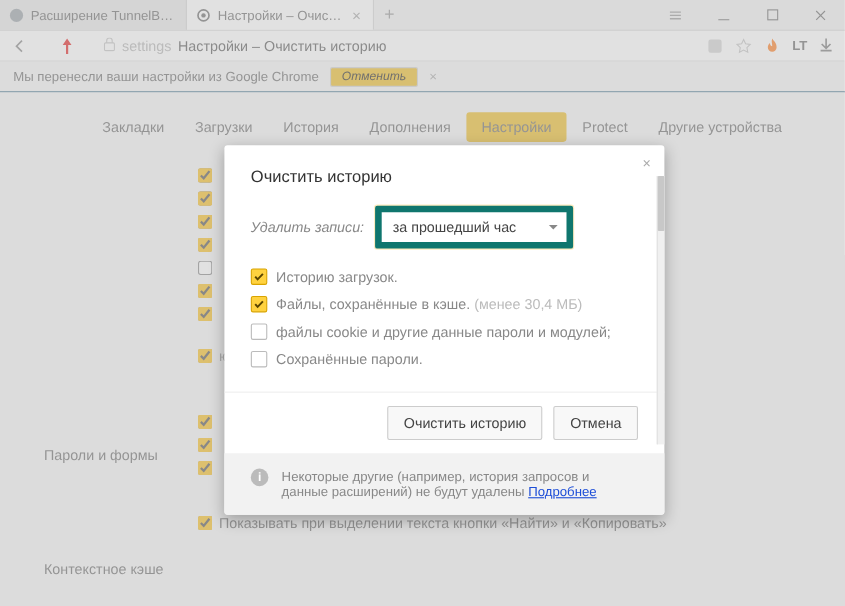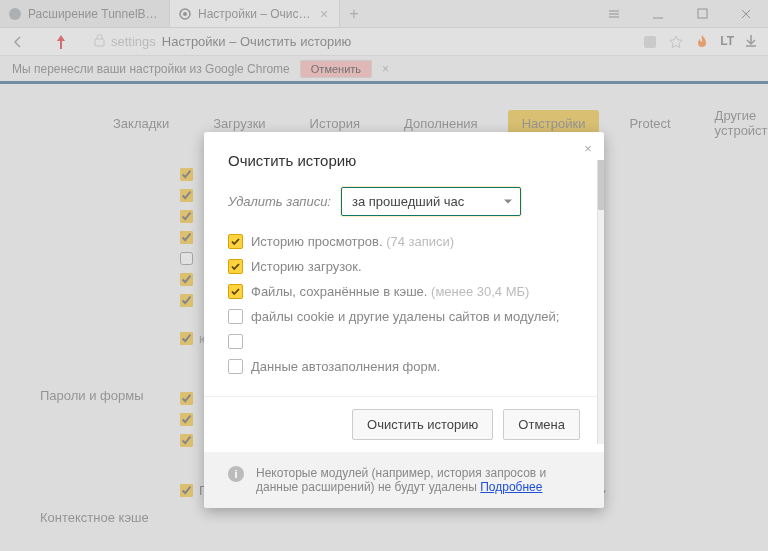--- a/index.html
+++ b/index.html
@@ -20,43 +20,43 @@
 
 .addrbar { height: 28px; background: #fff; display: flex; align-items: center; padding: 0 8px; gap: 24px; border-bottom: 1px solid #ddd; }
 .nav-btn { width: 20px; height: 20px; display: flex; align-items: center; justify-content: center; color: #888; }
 .yandex-logo { width: 18px; height: 18px; display: flex; align-items: center; justify-content: center; }
 .urlbox { flex: 1; display: flex; align-items: center; gap: 6px; color: #888; font-size: 13px; }
 .urlbox .lock { color: #aaa; }
 .ext-icons { display: flex; gap: 10px; align-items: center; }
 .ext-icon { width: 16px; height: 16px; }
 
 
-.migbar { height: 28px; background: #f3f3f3; display: flex; align-items: center; padding: 0 12px; gap: 10px; font-size: 12px; color: #555; border-bottom: 3px solid #0c4a6e; }
-.migbar button { font-size: 11px; padding: 2px 10px; background: #fca5a5; border: 1px solid #ccc; border-radius: 2px; cursor: pointer; }
+.migbar { height: 28px; background: #f3f3f3; display: flex; align-items: center; padding: 0 12px; gap: 10px; font-size: 12px; color: #555; border-bottom: 1px solid #0c4a6e; }
+.migbar button { font-size: 11px; padding: 2px 10px; background: #eab308; border: 1px solid #ccc; border-radius: 2px; cursor: pointer; font-style: italic; }
 .migbar .close-x { color: #999; cursor: pointer; }
 
 
 .bgpage { position: absolute; top: 84px; left: 0; right: 0; bottom: 0; background: #f4f4f4; }
-.tabs-row { display: flex; gap: 16px; padding: 18px 0 0 99px; font-size: 13px; align-items: center; }
+.tabs-row { display: flex; gap: 0; padding: 18px 0 0 79px; font-size: 13px; align-items: center; }
 .tabs-row .settab { padding: 6px 14px; color: #555; cursor: pointer; }
 .tabs-row .settab.active { background: #eab308; border-radius: 3px; }
 .bg-content { padding: 16px 0 0 180px; }
 .bg-check { display: flex; align-items: center; gap: 6px; margin: 8px 0; color: #555; font-size: 13px; }
 .bg-check input { accent-color: #f7b500; }
 .section-label { position: absolute; left: 40px; font-size: 13px; color: #555; }
 
 
 .overlay { position: absolute; inset: 0; background: rgba(200,200,200,0.55); }
 .modal { position: absolute; left: 204px; top: 132px; width: 400px; background: #fff; border-radius: 3px; box-shadow: 0 4px 14px rgba(0,0,0,.28); }
 .modal-close { position: absolute; right: 6px; top: 6px; width: 20px; height: 20px; color: #aaa; cursor: pointer; display: flex; align-items: center; justify-content: center; }
 .modal-body { padding: 20px 24px 12px 24px; }
 .modal-title { font-size: 15px; color: #333; margin-bottom: 18px; }
 .field-row { display: flex; align-items: center; gap: 10px; margin-bottom: 18px; }
 .field-label { font-size: 13px; color: #888; font-style: italic; }
-.dropdown { border: 1px solid #0f766e; border-radius: 2px; padding: 6px 24px 6px 10px; font-size: 13px; color: #444; background: #fff; position: relative; min-width: 180px; box-shadow: 0 0 0 1px rgba(247,181,0,.25); }
+.dropdown { border: 6px solid #0f766e; border-radius: 2px; padding: 6px 24px 6px 10px; font-size: 13px; color: #444; background: #fff; position: relative; min-width: 180px; box-shadow: 0 0 0 1px rgba(247,181,0,.25); }
 .dropdown::after { content: ""; position: absolute; right: 8px; top: 50%; transform: translateY(-30%); border: 4px solid transparent; border-top-color: #888; }
 .chk-row { display: flex; align-items: center; gap: 8px; margin: 10px 0; color: #888; font-size: 13px; }
 .chk { width: 15px; height: 15px; border: 1px solid #bbb; border-radius: 2px; display: inline-flex; align-items: center; justify-content: center; flex-shrink: 0; }
 .chk.checked { background: #ffd23f; border-color: #d9a400; }
 .chk.checked svg { width: 11px; height: 11px; }
 .chk-hint { color: #bbb; }
 .modal-footer { border-top: 1px solid #eee; padding: 12px 24px; display: flex; gap: 10px; justify-content: flex-end; }
 .btn { padding: 7px 14px; border: 1px solid #ccc; border-radius: 2px; background: #f8f8f8; font-size: 13px; color: #444; cursor: pointer; }
 .modal-info { background: #f2f2f2; padding: 14px 24px; display: flex; gap: 12px; align-items: flex-start; font-size: 12px; color: #888; border-radius: 0 0 3px 3px; }
 .info-icon { width: 16px; height: 16px; border-radius: 50%; background: #bbb; color: #fff; display: flex; align-items: center; justify-content: center; font-size: 11px; font-weight: bold; flex-shrink: 0; }
@@ -185,21 +185,21 @@
       </div>
     <div class="bg-check">
         <input type="checkbox" checked="" style="">
       </div>
     <div style="height:8px"></div>
     <div class="bg-check">
         <input type="checkbox" checked="" style="">
         <span style="color:#888">ю</span>
       </div>
     <div style="height:30px"></div>
-    <div class="section-label" style="top:304px">Пароли и формы</div>
+    <div class="section-label" style="top:322px">Пароли и формы</div>
     <div class="bg-check">
         <input type="checkbox" checked="" style="">
       </div>
     <div class="bg-check">
         <input type="checkbox" checked="" style="">
       </div>
     <div class="bg-check">
         <input type="checkbox" checked="" style="">
       </div>
     <div style="height:20px"></div>
@@ -217,60 +217,49 @@
   <div class="scroll-track">
       <div class="scroll-thumb"></div>
     </div>
   <div class="modal-body">
     <div class="modal-title">Очистить историю</div>
     <div class="field-row">
       <span class="field-label">Удалить записи:</span>
       <div class="dropdown">за прошедший час</div>
     </div>
     <div id="chk-list">
-        <div class="chk-row">
-          <span class="chk checked">
-            <svg viewBox="0 0 11 11">
-              <path d="M2 5.5l2.2 2.5L9 3" fill="none" stroke="#5a4500" stroke-width="1.8"></path>
-            </svg>
-          </span>
-          <span>Историю просмотров. <span class="chk-hint">(74 записи)</span></span>
-        </div>
         <div class="chk-row">
           <span class="chk checked">
             <svg viewBox="0 0 11 11">
               <path d="M2 5.5l2.2 2.5L9 3" fill="none" stroke="#5a4500" stroke-width="1.8"></path>
             </svg>
           </span>
           <span>Историю загрузок.</span>
         </div>
         <div class="chk-row">
           <span class="chk checked">
             <svg viewBox="0 0 11 11">
               <path d="M2 5.5l2.2 2.5L9 3" fill="none" stroke="#5a4500" stroke-width="1.8"></path>
             </svg>
           </span>
           <span>Файлы, сохранённые в кэше. <span class="chk-hint">(менее 30,4 МБ)</span></span>
         </div>
         <div class="chk-row">
           <span class="chk"></span>
-          <span>файлы cookie и другие удалены сайтов и модулей;</span>
+          <span>файлы cookie и другие данные пароли и модулей;</span>
         </div>
         <div class="chk-row">
           <span class="chk"></span>
-        </div>
-        <div class="chk-row">
-          <span class="chk"></span>
-          <span>Данные автозаполнения форм.</span>
+          <span>Сохранённые пароли.</span>
         </div>
       </div>
   </div>
   <div class="modal-footer">
     <button class="btn">Очистить историю</button>
     <button class="btn">Отмена</button>
   </div>
   <div class="modal-info">
     <div class="info-icon">i</div>
     <div>
-      <span>Некоторые модулей (например, история запросов и данные расширений) не будут удалены </span><a>Подробнее</a>
+      <span>Некоторые другие (например, история запросов и данные расширений) не будут удалены </span><a>Подробнее</a>
     </div>
   </div>
 </div>
 
 </body></html>

